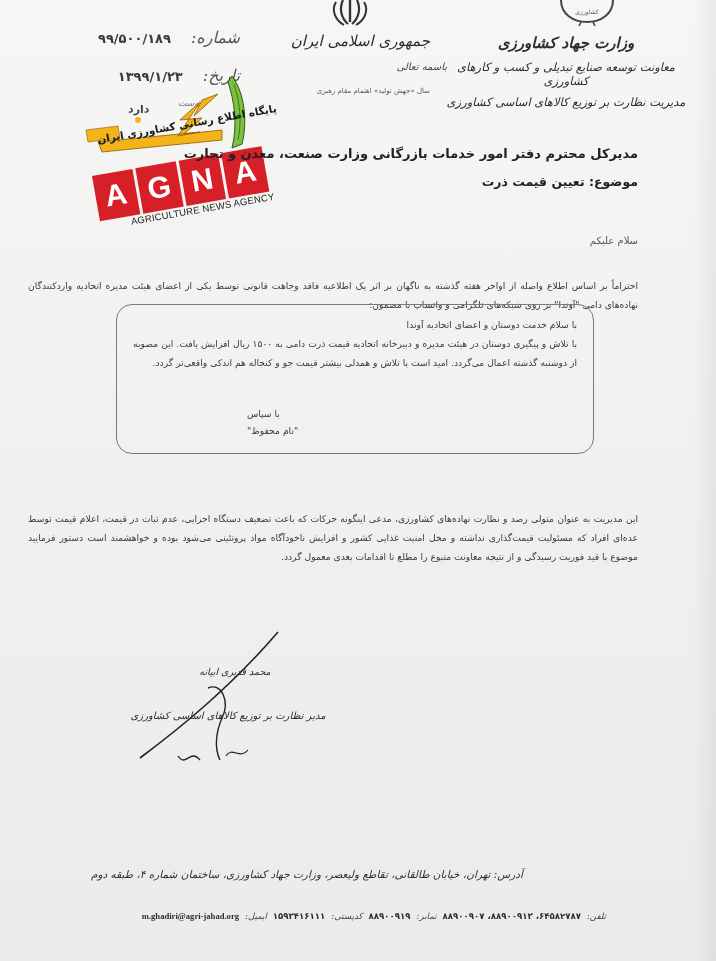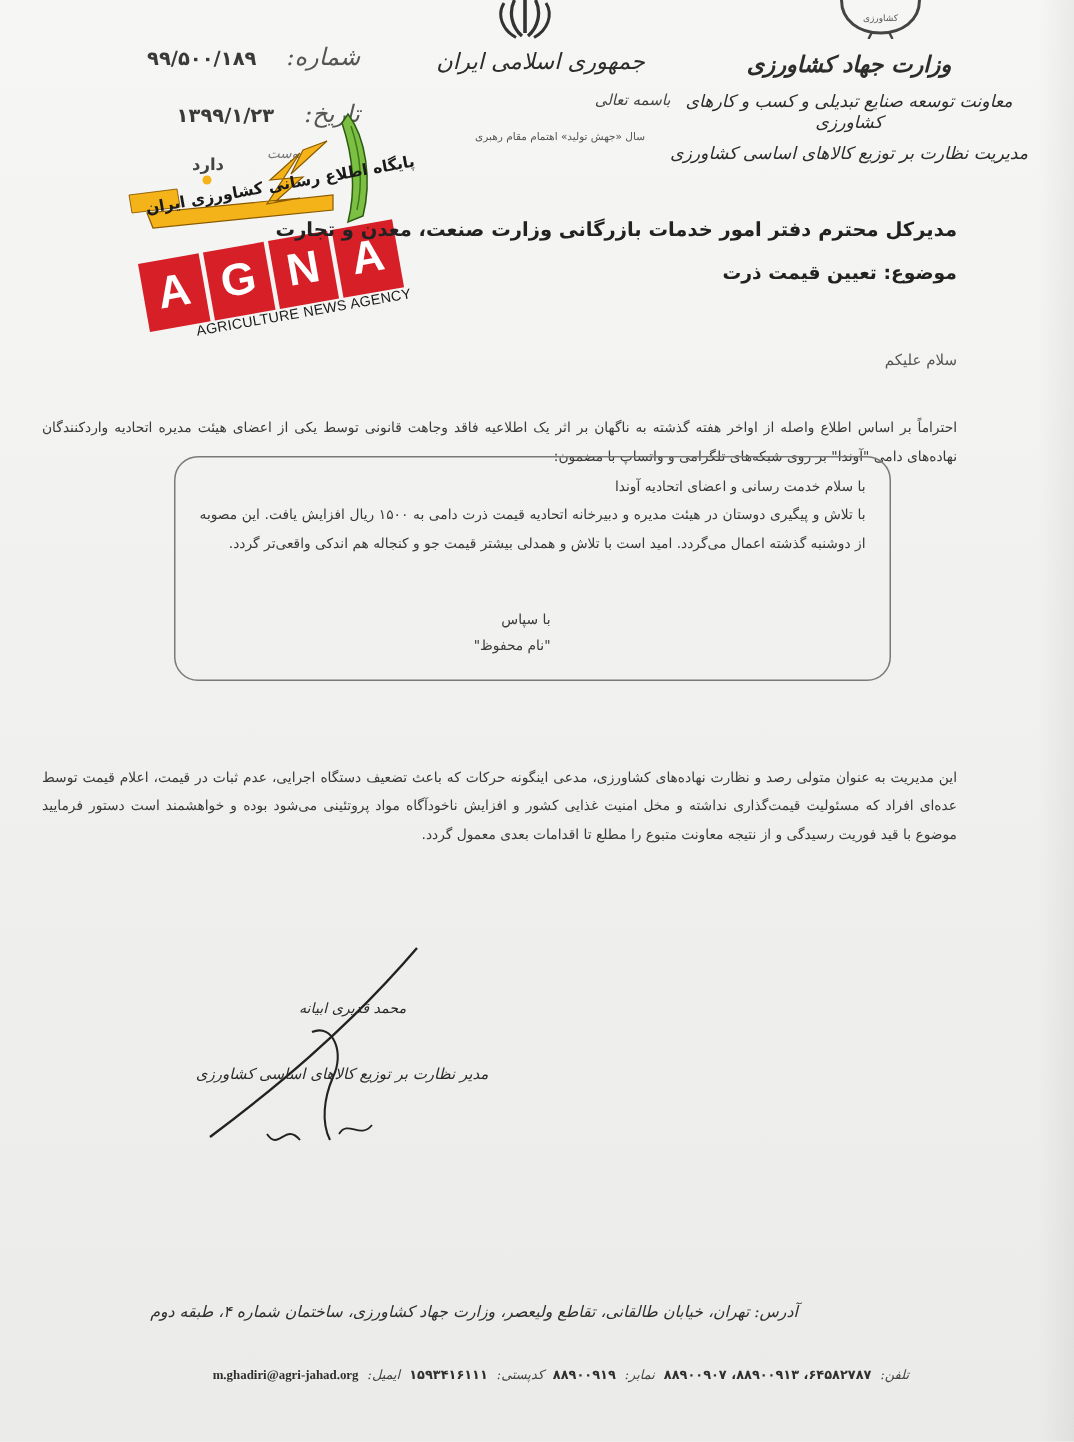--- a/index.html
+++ b/index.html
@@ -203,21 +203,21 @@
       font-size: 9.2px;
       line-height: 19px;
       color: #3a3a3a;
       text-align: justify;
       text-align-last: right;
     }
     .quote-box .sign {
       position: absolute;
       left: 130px; top: 100px;
       width: 120px;
-      text-align: right;
+      text-align: left;
       font-size: 9.2px;
       line-height: 17px;
       color: #3a3a3a;
     }
 
     
     .signature-svg {
       position: absolute;
       left: 130px; top: 628px;
       width: 180px; height: 150px;
@@ -243,21 +243,21 @@
       font-size: 10px;
       color: #2b2b2b;
       direction: rtl;
     }
 
     
     .footer-address {
       position: absolute;
       right: 175px; top: 868px;
       width: 450px;
-      text-align: center;
+      text-align: left;
       direction: rtl;
       font-family: "DejaVu Serif", serif;
       font-style: italic;
       font-size: 10.5px;
       color: #2f2f2f;
       white-space: nowrap;
     }
     .footer-contact {
       position: absolute;
       left: 46px; top: 911px;
@@ -337,21 +337,21 @@
   <div class="addressee">
     <div class="line big">مدیرکل محترم دفتر امور خدمات بازرگانی وزارت صنعت، معدن و تجارت</div>
     <div class="line">موضوع: تعیین قیمت ذرت</div>
   </div>
 
   <div class="greeting">سلام علیکم</div>
 
   <div class="para p1">احتراماً بر اساس اطلاع واصله از اواخر هفته گذشته به ناگهان بر اثر یک اطلاعیه فاقد وجاهت قانونی توسط یکی از اعضای هیئت مدیره اتحادیه واردکنندگان نهاده‌های دامی "آوندا" بر روی شبکه‌های تلگرامی و واتساپ با مضمون:</div>
 
   <div class="quote-box">
-    <div class="q">با سلام خدمت رسانی و اعضای اتحادیه آوندا</div>
+    <div class="q">با سلام خدمت دوستان و اعضای اتحادیه آوندا</div>
     <div class="q">با تلاش و پیگیری دوستان در هیئت مدیره و دبیرخانه اتحادیه قیمت ذرت دامی به ۱۵۰۰ ریال افزایش یافت. این مصوبه از دوشنبه گذشته اعمال می‌گردد. امید است با تلاش و همدلی بیشتر قیمت جو و کنجاله هم اندکی واقعی‌تر گردد.</div>
     <div class="sign">
       <div>با سپاس</div>
       <div>"نام محفوظ"</div>
     </div>
   </div>
 
   <div class="para p3">این مدیریت به عنوان متولی رصد و نظارت نهاده‌های کشاورزی، مدعی اینگونه حرکات که باعث تضعیف دستگاه اجرایی، عدم ثبات در قیمت، اعلام قیمت توسط عده‌ای افراد که مسئولیت قیمت‌گذاری نداشته و مخل امنیت غذایی کشور و افزایش ناخودآگاه مواد پروتئینی می‌شود بوده و خواهشمند است دستور فرمایید موضوع با قید فوریت رسیدگی و از نتیجه معاونت متبوع را مطلع تا اقدامات بعدی معمول گردد.</div>
 
   <svg class="signature-svg" viewBox="0 0 180 150">

